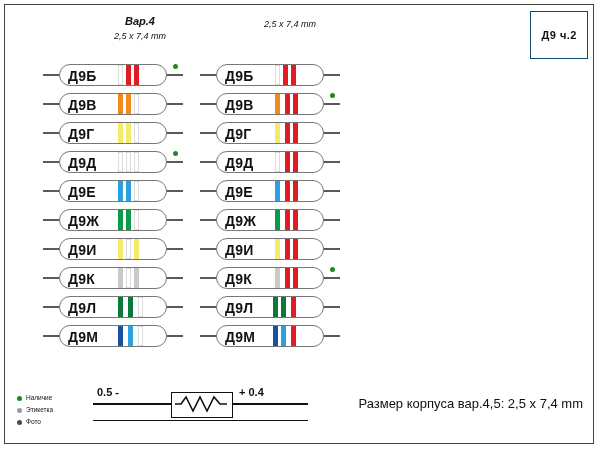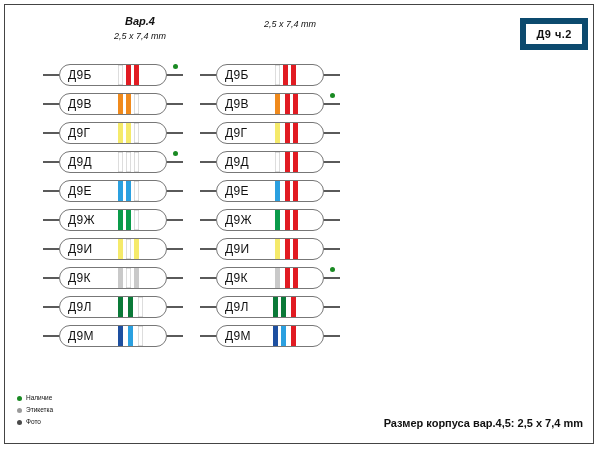--- a/index.html
+++ b/index.html
@@ -9,23 +9,23 @@
     font-family:"Liberation Sans", sans-serif;
     color:#111;
     overflow:hidden;
   }
   .sheet{
     position:absolute;left:4px;top:4px;width:590px;height:440px;
     border:1px solid #444;box-sizing:border-box;background:#fff;
   }
   
   .code-box{
-    position:absolute;right:5px;top:13px;
-    border:6px solid #0c4a6e;background:#fff;
-    padding:4px 10px;font-size:11px;font-weight:bold;letter-spacing:.5px;
+    position:absolute;right:5px;top:6px;
+    border:1px solid #0c4a6e;background:#fff;
+    padding:17px 10px;font-size:11px;font-weight:bold;letter-spacing:.5px;
   }
   
   .col-head{position:absolute;text-align:center;font-style:italic;}
   .col-head .name{font-size:11px;font-weight:bold;}
   .col-head .size{font-size:9px;margin-top:4px;}
   #head-a{left:55px;top:10px;width:160px;}
   #head-b{left:205px;top:10px;width:160px;}
 
   
   .col{position:absolute;top:57px;}
@@ -41,21 +41,21 @@
   }
   .lead.left{left:0;width:18px;}
   .lead.right{right:0;width:18px;}
   .body{
     position:absolute;left:16px;top:2px;width:108px;height:22px;
     border:1px solid #777;border-radius:11px/11px;background:#fff;
     box-sizing:border-box;overflow:hidden;
   }
   .label{
     position:absolute;left:8px;top:3px;
-    font-size:12px;font-weight:normal;letter-spacing:.3px;color:#111;
+    font-size:14px;font-weight:bold;letter-spacing:.3px;color:#111;
   }
   .band{
     position:absolute;top:0;height:100%;width:5px;
   }
   .dot{
     position:absolute;width:5px;height:5px;border-radius:50%;
     background:#1a8a23;top:2px;
   }
 
   
@@ -74,21 +74,21 @@
   .dim .rect{
     position:absolute;left:78px;top:5px;width:60px;height:24px;
     border:1.5px solid #111;background:#fff;
   }
   .dim .zig{position:absolute;left:82px;top:8px;}
   .dim .txt-l{position:absolute;left:4px;top:-1px;font-size:11px;font-weight:bold;}
   .dim .txt-r{position:absolute;left:146px;top:-1px;font-size:11px;font-weight:bold;}
   .dim .underline{position:absolute;left:0;top:33px;width:215px;height:1px;background:#111;}
 
   .note{
-    position:absolute;right:10px;bottom:14px;font-size:11px;font-weight:bold;
+    position:absolute;right:10px;bottom:32px;font-size:13px;font-weight:normal;
   }
 </style>
 </head>
 <body>
 
 <div class="sheet">
 
   <div class="code-box">Д9 ч.2</div>
 
   <div class="col-head" id="head-a">
@@ -356,15 +356,25 @@
     <div class="li">
       <span class="mk grey"></span>
       <span>Этикетка</span>
     </div>
     <div class="li">
       <span class="mk dark"></span>
       <span>Фото</span>
     </div>
   </div>
 
+  <div class="dim">
+    <div class="line"></div>
+    <div class="rect"></div>
+    <svg class="zig" width="52" height="18" viewBox="0 0 52 18">
+      <polyline points="0,9 6,9 11,2 18,16 25,2 32,16 39,2 45,9 52,9" fill="none" stroke="#111" stroke-width="1.6"></polyline>
+    </svg>
+    <div class="txt-l">0.5 -</div>
+    <div class="txt-r">+ 0.4</div>
+    <div class="underline"></div>
+  </div>
 
   <div class="note">Размер корпуса вар.4,5: 2,5 x 7,4 mm</div>
 </div>
 
 </body></html>

